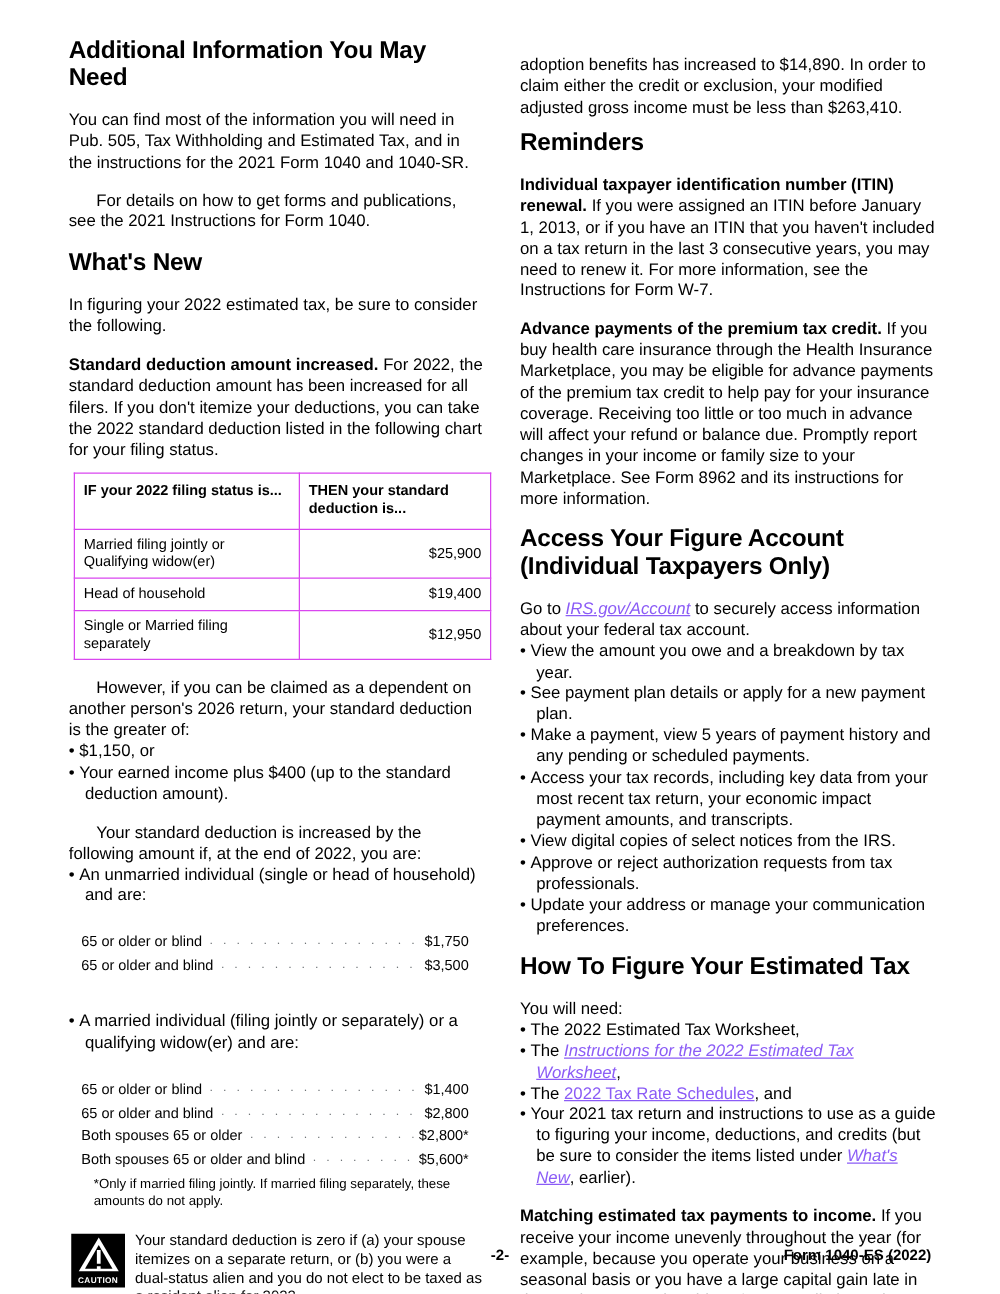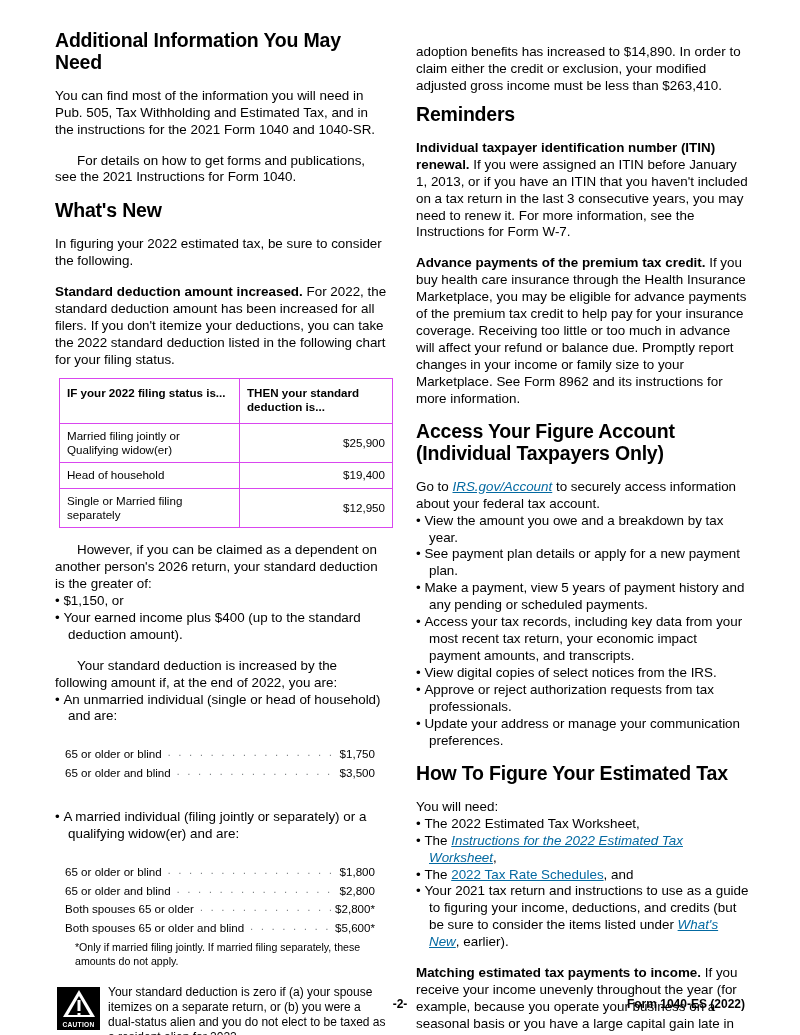--- a/index.html
+++ b/index.html
@@ -51,21 +51,21 @@
   .b { font-weight: bold; }
   .bullet {
     font-size: 13.4px;
     line-height: 1.265;
     margin: 0;
     padding-left: 13px;
     text-indent: -13px;
   }
   .bullet-group { margin-bottom: 9px; }
   a.link {
-    color: #0369a1;
+    color: #8b5cf6;
   }
   a.link.ital { font-style: italic; }
 
   
   table.ded {
     border-collapse: collapse;
     width: 333px;
     margin: 6px 0 10px 4px;
     table-layout: fixed;
   }
@@ -294,21 +294,21 @@
           <span class="val">$3,500</span>
         </div>
       </div>
 
       <p class="bullet" style="margin-top:26px">•&nbsp;<span>A married individual (filing jointly or separately) or a qualifying widow(er) and are:</span></p>
 
       <div class="amounts">
         <div class="amt-row">
           <span class="name">65 or older or blind</span>
           <span class="leader">. . . . . . . . . . . . . . . . . . . . . . . . . . . . . . . . . . . . . .</span>
-          <span class="val">$1,800</span>
+          <span class="val">$1,400</span>
         </div>
         <div class="amt-row">
           <span class="name">65 or older and blind</span>
           <span class="leader">. . . . . . . . . . . . . . . . . . . . . . . . . . . . . . . . . . . . . .</span>
           <span class="val">$2,800</span>
         </div>
         <div class="amt-row">
           <span class="name">Both spouses 65 or older</span>
           <span class="leader">. . . . . . . . . . . . . . . . . . . . . . . . . . . . . . . . . . . . . .</span>
           <span class="val">$2,800*</span>

